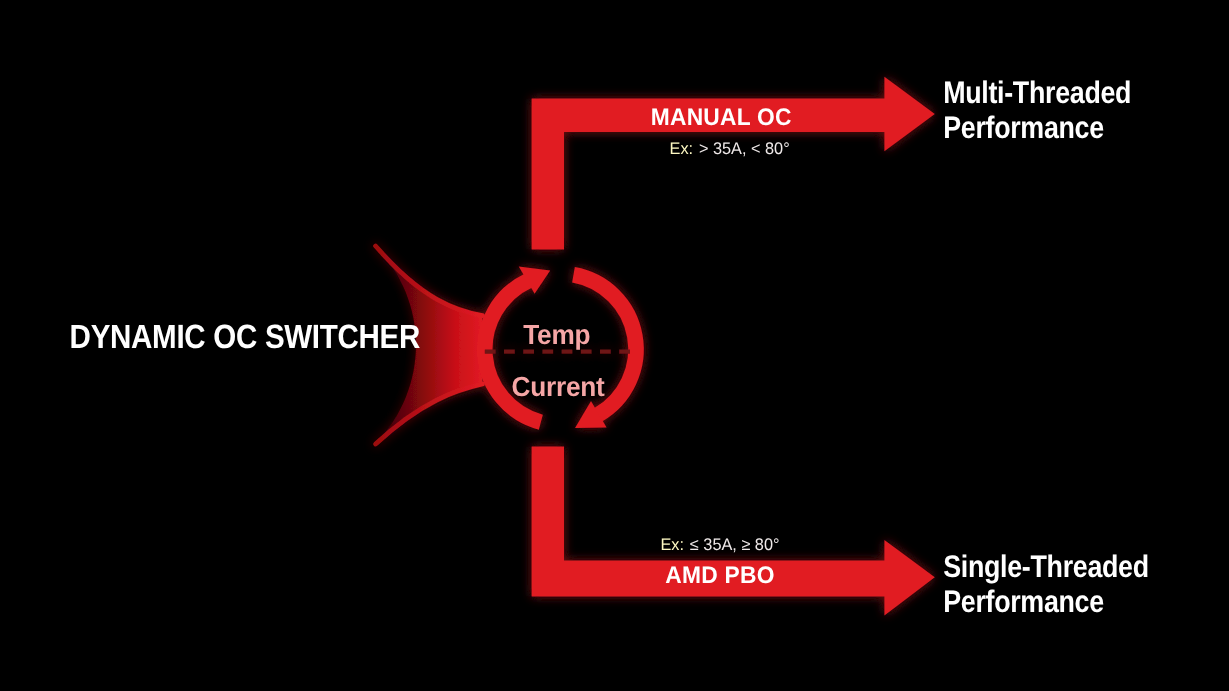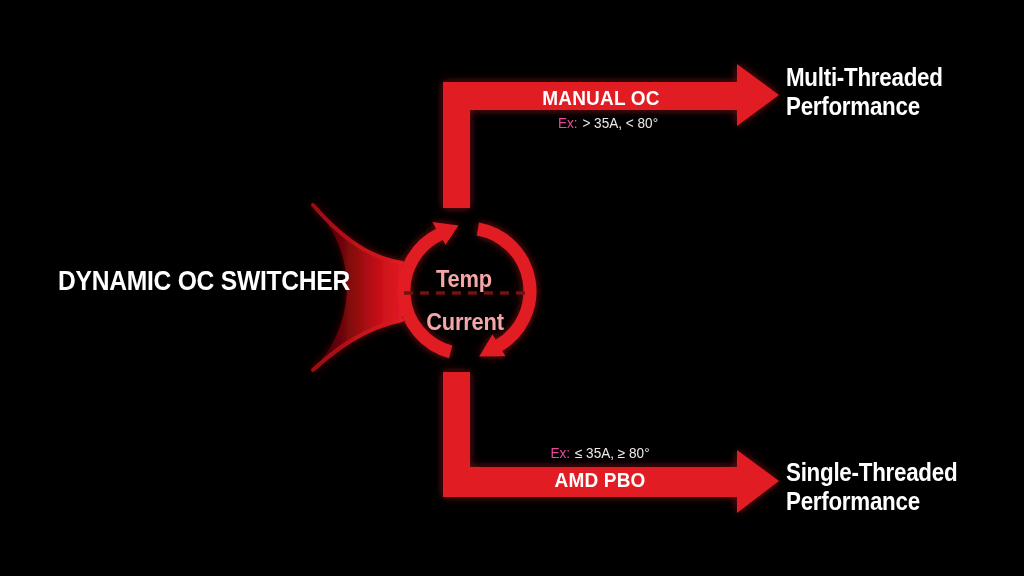--- a/index.html
+++ b/index.html
@@ -37,21 +37,21 @@
   }
   .mode-top { left: 601px; top: 87px; }
   .mode-bottom { left: 600px; top: 469px; }
 
   .cond {
     font-size: 14px; font-weight: 400;
     transform: translateX(-50%) scaleX(0.97);
   }
   .cond-top { left: 608px; top: 115px; }
   .cond-bottom { left: 600px; top: 445px; }
-  .cond .pfx { color: #ec4899; }
+  .cond .pfx { color: #fef9c3; }
   .cond .val { color: #efe9e9; margin-left: 5px; }
 
   .cycle-label {
     font-size: 23px; font-weight: 700; color: #f5a6a6;
     letter-spacing: -0.2px;
     transform: translateX(-50%) scaleX(0.95);
   }
   .cycle-label-top { left: 464px; top: 266px; }
   .cycle-label-bottom { left: 465px; top: 309px; }
 </style>

